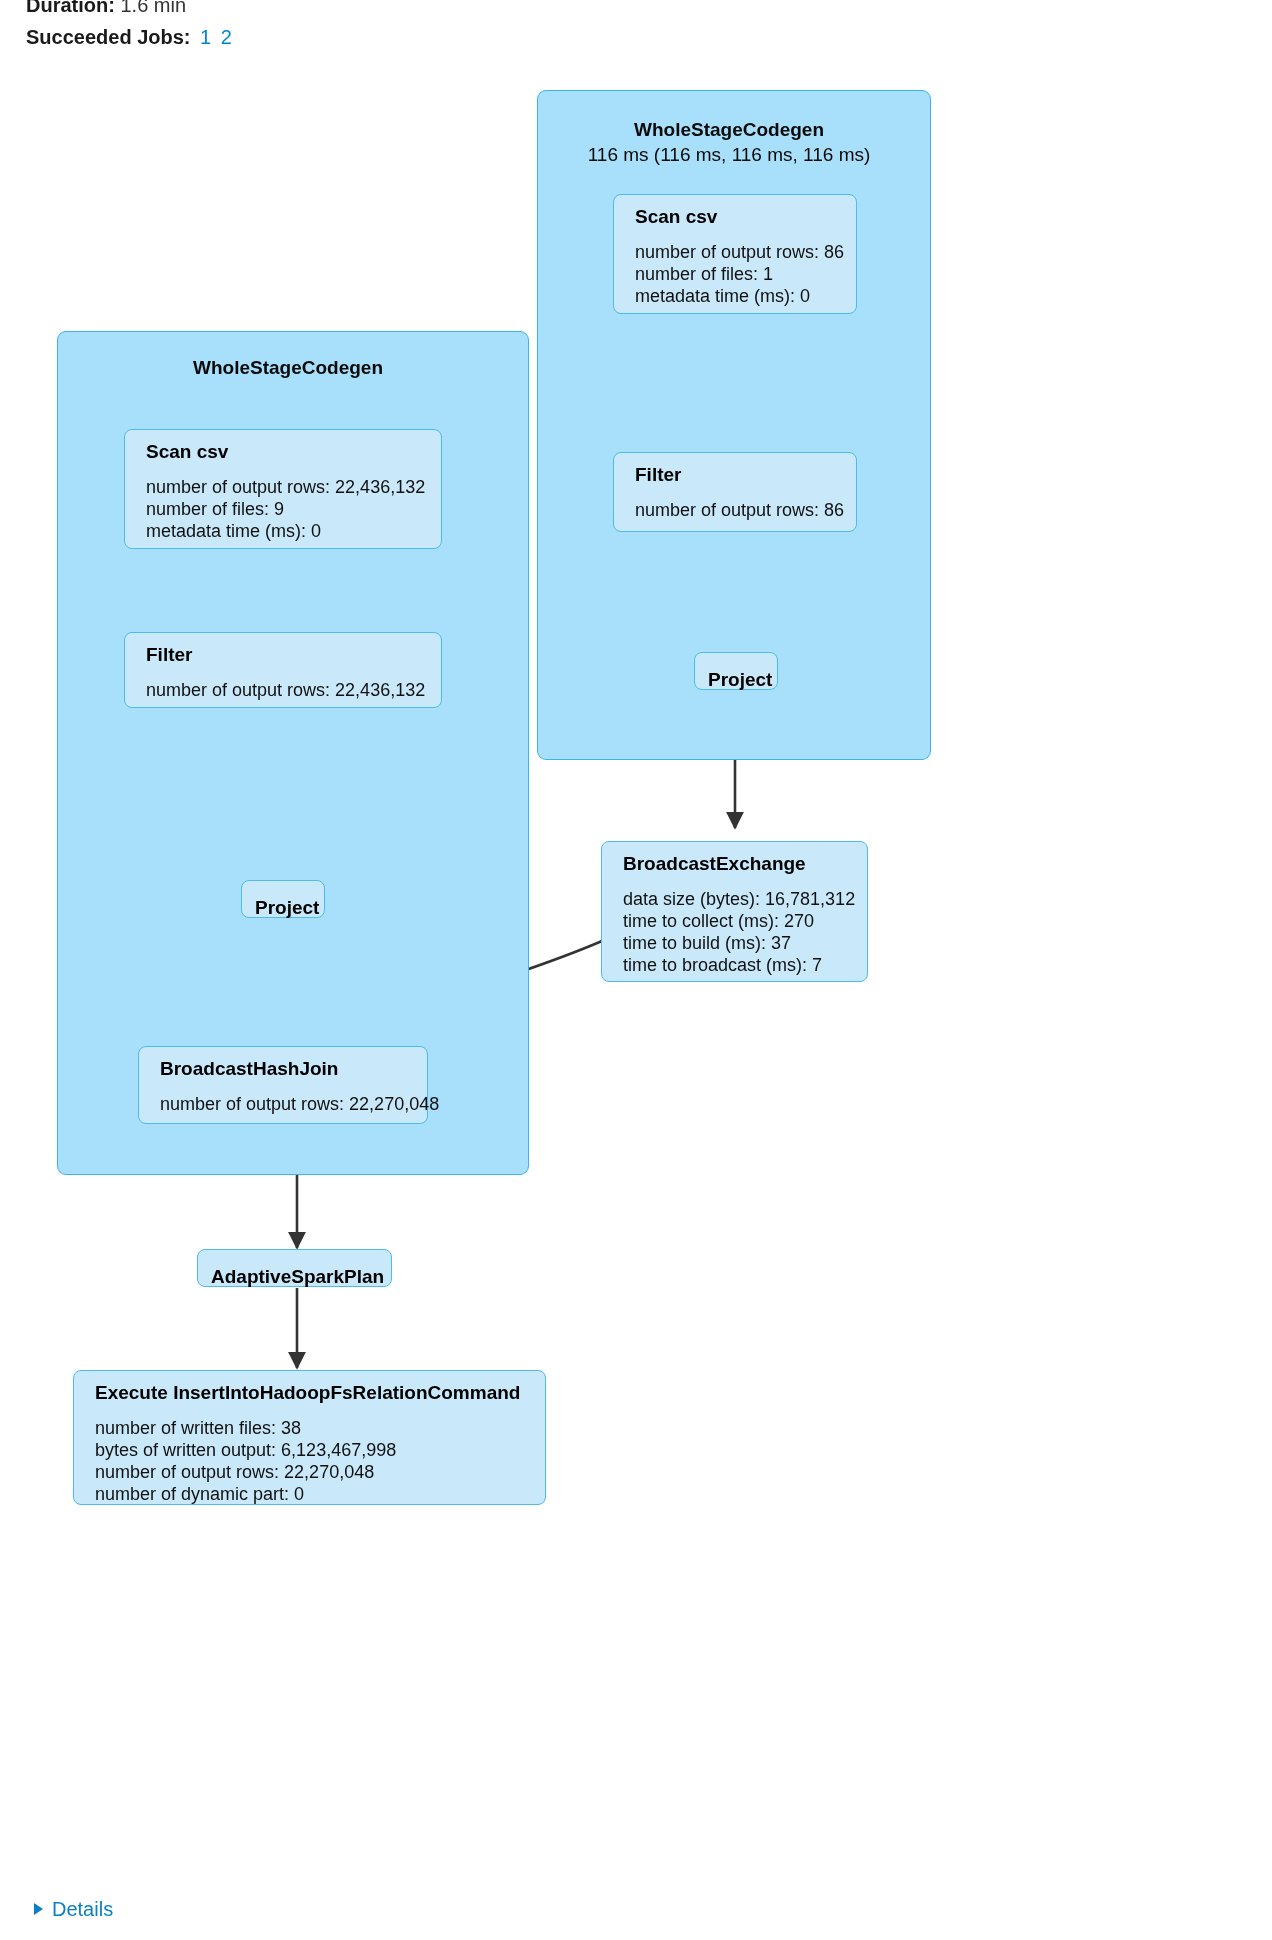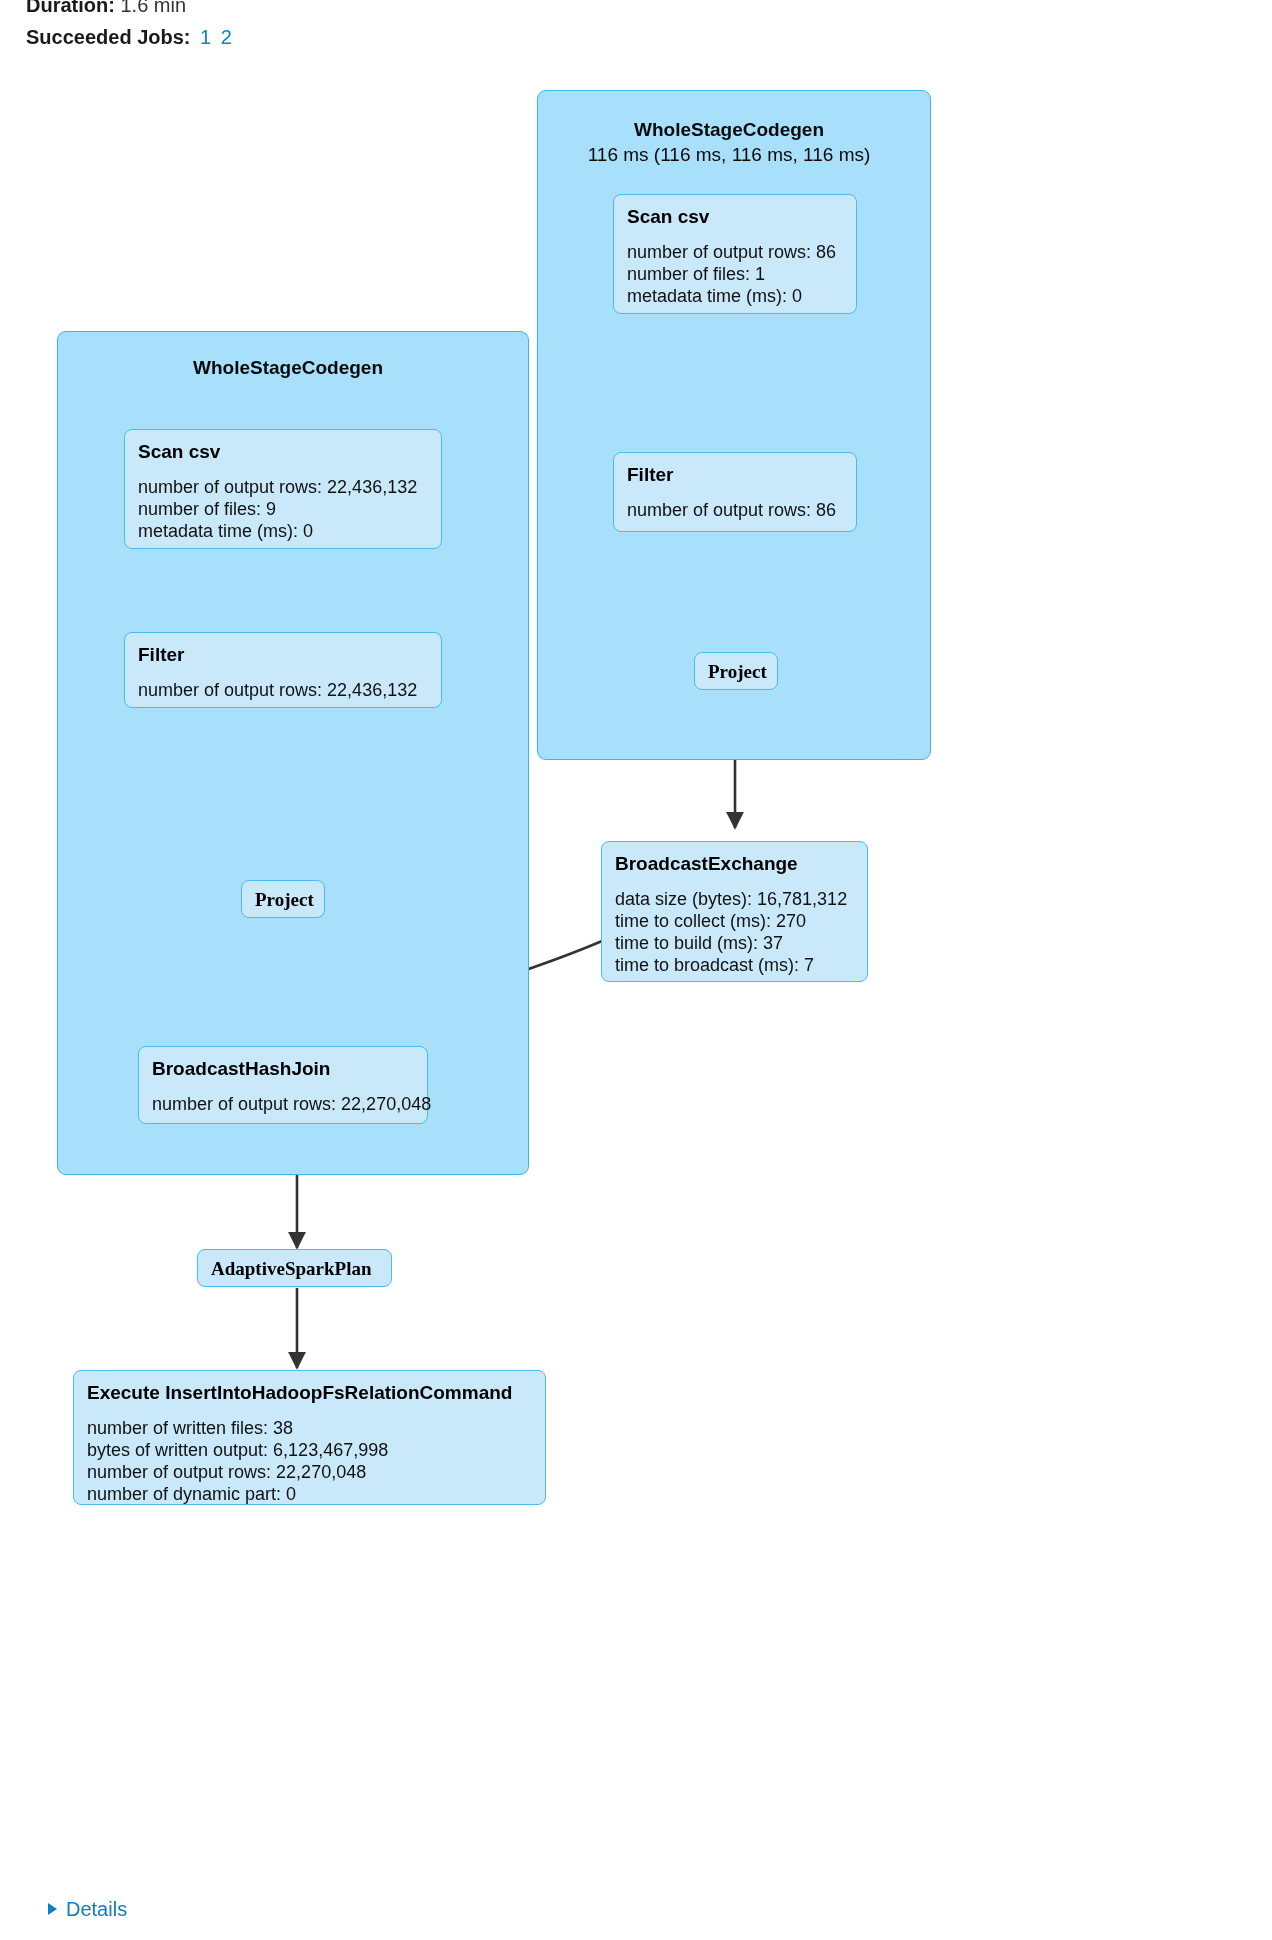--- a/index.html
+++ b/index.html
@@ -39,43 +39,43 @@
   }
   .cluster-title { font-weight: bold; font-size: 19px; display: block; }
   .cluster-sub { font-weight: normal; font-size: 19px; display: block; }
 
   
   .node {
     position: absolute;
     background: #c9e9fb;
     border: 1.4px solid #4cbbed;
     border-radius: 8px;
-    padding: 10px 12px 10px 13px;
-  }
-  .node.plain { padding: 7px 13px; font-family: Liberation Serif, serif; }
+    padding: 10px 12px 10px 21px;
+  }
+  .node.plain { padding: 15px 13px; }
   .node-title {
     font-weight: bold;
     font-size: 19px;
     color: #000;
     white-space: nowrap;
     line-height: 24px;
   }
   .node-metrics {
     margin-top: 12px;
     font-size: 18px;
     color: #111;
     line-height: 22px;
     white-space: nowrap;
   }
   .node-metrics div { white-space: nowrap; }
 
   
   .details {
     position: absolute;
-    left: 48px; top: 1898px;
+    left: 34px; top: 1898px;
     font-size: 20px;
     color: #0a7fc2;
     cursor: pointer;
     user-select: none;
   }
   .details .caret {
     display: inline-block;
     width: 0; height: 0;
     border-left: 9px solid #0a7fc2;
     border-top: 6px solid transparent;

